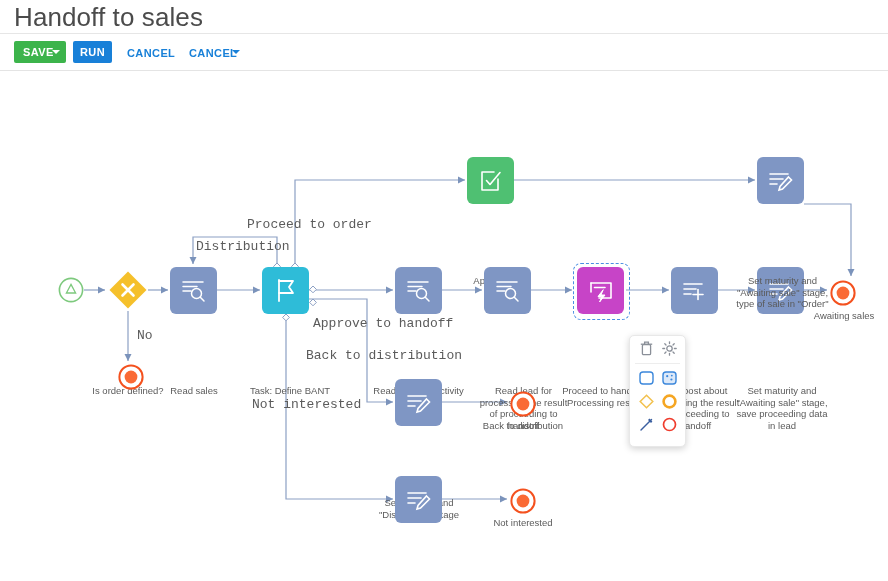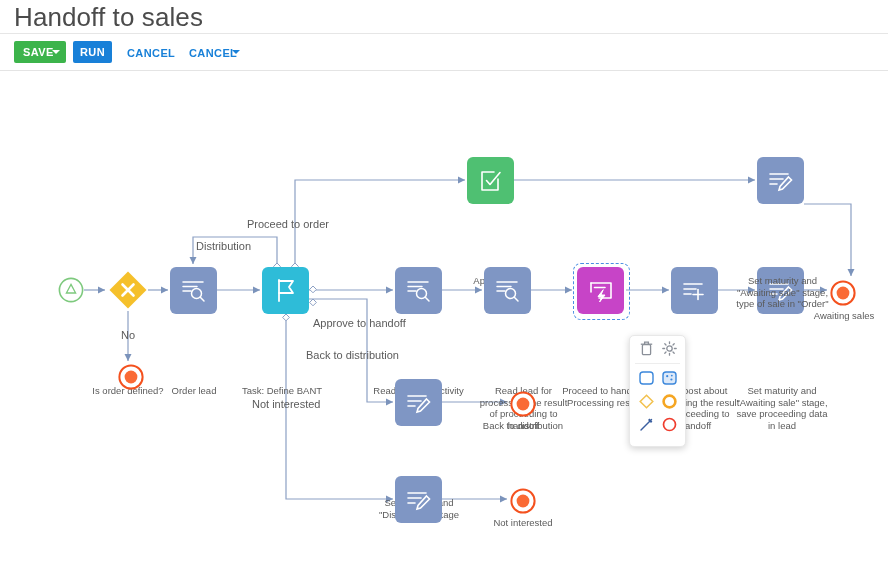--- a/index.html
+++ b/index.html
@@ -78,21 +78,21 @@
   }
 
   .gw{position:absolute;width:40px;height:40px;}
   .ev{position:absolute;width:26px;height:26px;}
 
   .lbl{
     position:absolute;text-align:center;font-size:9.5px;line-height:11.5px;
     color:#5b5b5b;white-space:pre-line;
   }
   .elbl{
-    position:absolute;font-size:11px;line-height:11.5px;color:#5b5b5b;white-space:nowrap;
+    position:absolute;font-size:13px;line-height:11.5px;color:#5b5b5b;white-space:nowrap;font-family:Liberation Mono, monospace;
   }
 
   
   #context-popup{
     position:absolute;left:629px;top:264px;width:55px;height:110px;
     background:#fff;border-radius:5px;border:1px solid #e8e8e8;
     box-shadow:0 2px 7px rgba(0,0,0,.18);
     z-index:40;
   }
   .pop-item{position:absolute;width:22px;height:22px;cursor:pointer;}
@@ -286,31 +286,31 @@
     <svg width="30" height="30" viewBox="0 0 30 30" style="padding-top:9px">
       <g stroke="#ffffff" stroke-width="1.5" stroke-linecap="round" fill="none">
         <line x1="4" y1="6" x2="24" y2="6"></line>
         <line x1="4" y1="10.5" x2="18" y2="10.5"></line>
         <line x1="4" y1="15" x2="12" y2="15"></line>
         <circle cx="17.5" cy="17.5" r="5"></circle>
         <line x1="21.3" y1="21.3" x2="25" y2="25"></line>
       </g>
     </svg>
   </div>
-  <div class="lbl" style="left:148px;top:314px;width:92px">Order lead</div>
+  <div class="lbl" style="left:148px;top:314px;width:92px">Read sales</div>
 
   <div class="node node-task task-cyan" style="left:262px;top:196px">
     <svg width="30" height="30" viewBox="0 0 30 30" style="padding-top:9px">
       <g stroke="#ffffff" stroke-width="1.8" fill="none" stroke-linecap="round" stroke-linejoin="round">
         <line x1="8" y1="4" x2="8" y2="25"></line>
         <path d="M8 5 L22 5 L18 11 L22 17 L8 17"></path>
       </g>
     </svg>
   </div>
-  <div class="lbl" style="left:232px;top:314px;width:100px">Task: Define BANT</div>
+  <div class="lbl" style="left:240px;top:314px;width:100px">Task: Define BANT</div>
 
   <div class="node node-task task-green" style="left:467px;top:86px">
     <svg width="30" height="30" viewBox="0 0 30 30" style="padding-top:9px">
       <g stroke="#ffffff" stroke-width="1.6" fill="none" stroke-linecap="round" stroke-linejoin="round">
         <path d="M22 13 L22 24 L6 24 L6 6 L18 6"></path>
         <path d="M10.5 14.5 L14 18.5 L24 6.5"></path>
       </g>
     </svg>
   </div>
   <div class="lbl" style="left:445px;top:204px;width:92px">Approve</div>
@@ -454,21 +454,21 @@
   <div class="ev" style="left:510px;top:417px">
     <svg width="26" height="26" viewBox="0 0 26 26">
       <circle cx="13" cy="13" r="11.6" fill="#fff" stroke="#f4511e" stroke-width="2"></circle>
       <circle cx="13" cy="13" r="6.4" fill="#fa6a35"></circle>
     </svg>
   </div>
   <div class="lbl" style="left:478px;top:446px;width:90px">Not interested</div>
 
   <div class="elbl" style="left:247px;top:148px">Proceed to order</div>
   <div class="elbl" style="left:196px;top:170px">Distribution</div>
-  <div class="elbl" style="left:121px;top:259px">No</div>
+  <div class="elbl" style="left:137px;top:259px">No</div>
   <div class="elbl" style="left:313px;top:247px">Approve to handoff</div>
   <div class="elbl" style="left:306px;top:279px">Back to distribution</div>
   <div class="elbl" style="left:252px;top:328px">Not interested</div>
 
   <div id="context-popup">
     <div class="pop-item" style="left:5px;top:2px">
       <svg width="13" height="15" viewBox="0 0 13 15">
         <rect x="2.4" y="3.6" width="8.2" height="10" rx="1.2" fill="none" stroke="#8a8f98" stroke-width="1.3"></rect>
         <line x1="0.8" y1="3.2" x2="12.2" y2="3.2" stroke="#8a8f98" stroke-width="1.3"></line>
         <path d="M4.6 3.1 L4.6 1.2 L8.4 1.2 L8.4 3.1" fill="none" stroke="#8a8f98" stroke-width="1.3"></path>

